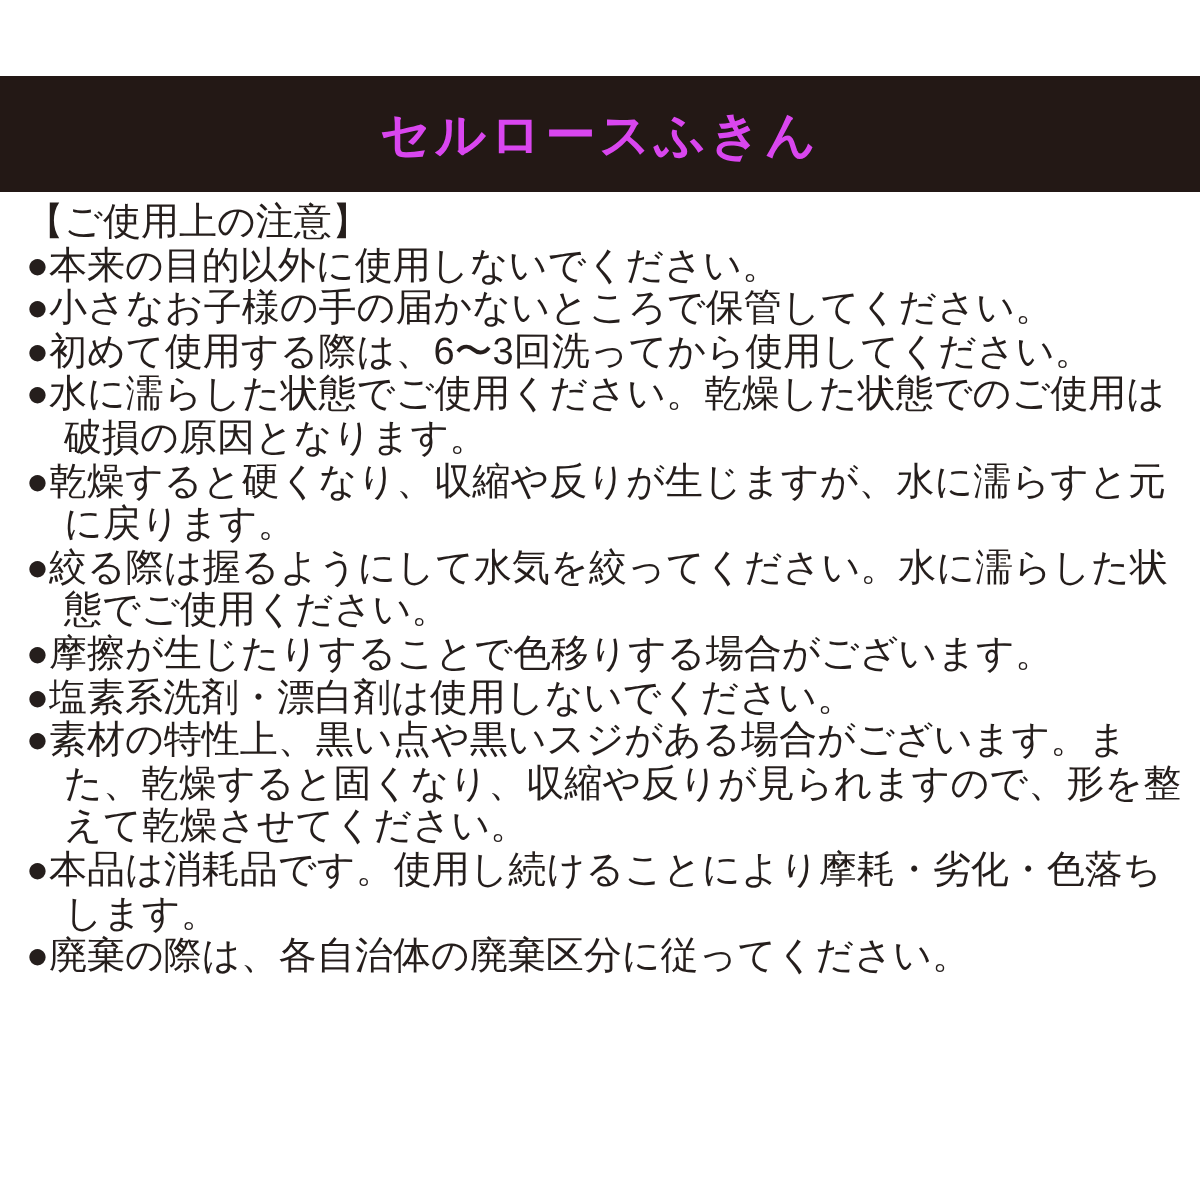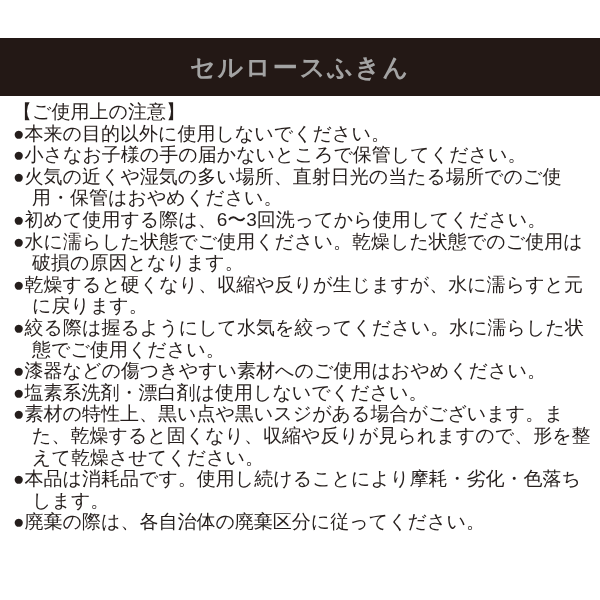--- a/index.html
+++ b/index.html
@@ -17,21 +17,21 @@
     height: 600px;
     background: #ffffff;
   }
   .title-bar {
     position: absolute;
     top: 38px;
     left: 0;
     width: 600px;
     height: 58px;
     background: #231815;
-    color: #a3a3a3;
+    color: #d946ef;
     display: flex;
     align-items: center;
     justify-content: center;
   }
   .title-bar .title-text {
     font-size: 25px;
     font-weight: bold;
     letter-spacing: 2px;
     white-space: nowrap;
   }
@@ -73,31 +73,30 @@
 
   <div class="content">
     <div class="section-heading">【ご使用上の注意】</div>
 
     <ul class="notes">
 
         <li class="note"><span class="bullet">●</span><span class="note-text">本来の目的以外に使用しないでください。</span></li>
 
         <li class="note"><span class="bullet">●</span><span class="note-text">小さなお子様の手の届かないところで保管してください。</span></li>
 
-        <li class="note"><span class="bullet">●</span><span class="note-text">火気の近くや湿気の多い場所、直射日光の当たる場所でのご使用・保管はおやめください。</span></li>
 
         <li class="note"><span class="bullet">●</span><span class="note-text">初めて使用する際は、6〜3回洗ってから使用してください。</span></li>
 
         <li class="note"><span class="bullet">●</span><span class="note-text">水に濡らした状態でご使用ください。乾燥した状態でのご使用は破損の原因となります。</span></li>
 
         <li class="note"><span class="bullet">●</span><span class="note-text">乾燥すると硬くなり、収縮や反りが生じますが、水に濡らすと元に戻ります。</span></li>
 
         <li class="note"><span class="bullet">●</span><span class="note-text">絞る際は握るようにして水気を絞ってください。水に濡らした状態でご使用ください。</span></li>
 
-        <li class="note"><span class="bullet">●</span><span class="note-text">漆器などの傷つきやすい素材へのご使用はおやめください。</span></li>
+        <li class="note"><span class="bullet">●</span><span class="note-text">摩擦が生じたりすることで色移りする場合がございます。</span></li>
 
 
         <li class="note"><span class="bullet">●</span><span class="note-text">塩素系洗剤・漂白剤は使用しないでください。</span></li>
 
 
         <li class="note"><span class="bullet">●</span><span class="note-text">素材の特性上、黒い点や黒いスジがある場合がございます。また、乾燥すると固くなり、収縮や反りが見られますので、形を整えて乾燥させてください。</span></li>
 
         <li class="note"><span class="bullet">●</span><span class="note-text">本品は消耗品です。使用し続けることにより摩耗・劣化・色落ちします。</span></li>
 
         <li class="note"><span class="bullet">●</span><span class="note-text">廃棄の際は、各自治体の廃棄区分に従ってください。</span></li>

